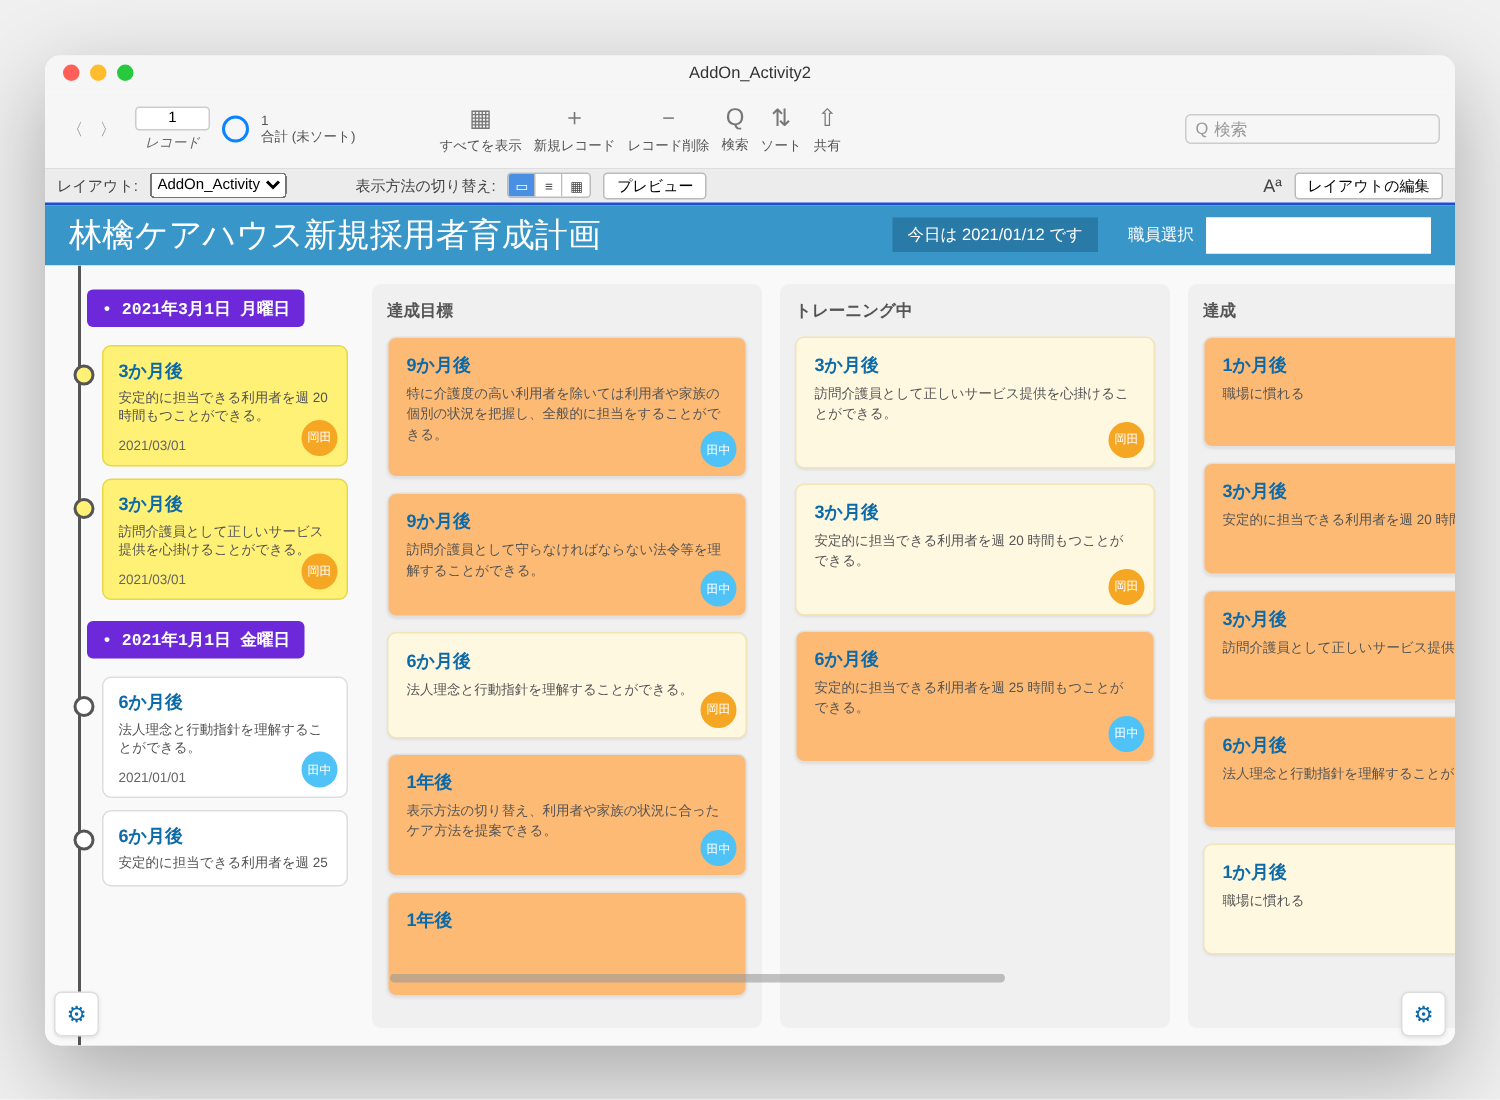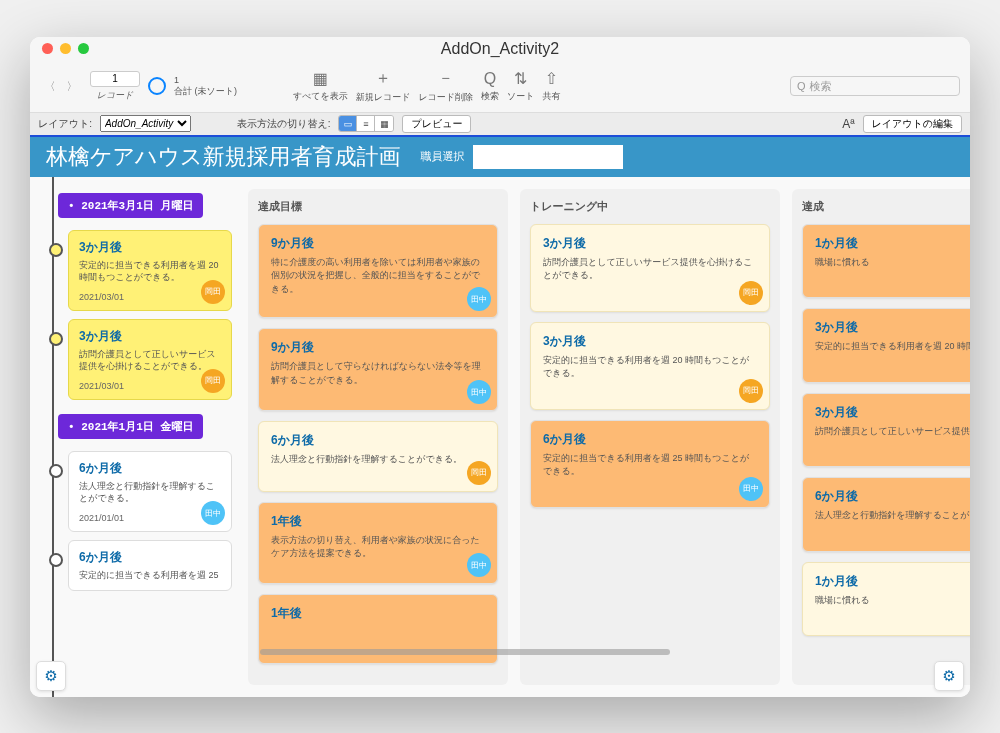--- a/index.html
+++ b/index.html
@@ -2,35 +2,35 @@
 <html><head>
 <meta charset="utf-8">
 <style>
 * { box-sizing: border-box; margin: 0; padding: 0; }
 body { font-family: -apple-system, "Hiragino Sans", sans-serif; font-size: 11px; background: #f0f0f0; display: flex; align-items: center; justify-content: center; height: 100vh; }
 .window { width: 940px; height: 660px; background: #fff; border-radius: 10px; box-shadow: 0 20px 60px rgba(0,0,0,0.3); overflow: hidden; display: flex; flex-direction: column; }
 .titlebar { height: 24px; display: flex; align-items: center; padding: 0 12px; background: #f6f6f6; position: relative; }
 .traffic { display: flex; gap: 7px; }
 .tl { width: 11px; height: 11px; border-radius: 50%; }
 .tl.r { background: #ff5f56; } .tl.y { background: #ffbd2e; } .tl.g { background: #27c93f; }
-.wintitle { position: absolute; left: 50%; transform: translateX(-50%); font-size: 16px; color: #333; }
+.wintitle { position: absolute; left: 50%; transform: translateX(-50%); font-size: 11px; color: #333; }
 .toolbar { height: 52px; background: #f6f6f6; border-bottom: 1px solid #ddd; display: flex; align-items: center; padding: 0 10px; gap: 8px; }
 .navbtns { display: flex; gap: 2px; }
 .navbtn { width: 20px; height: 18px; display: flex; align-items: center; justify-content: center; color: #888; border-radius: 3px; }
 .recbox { display: flex; flex-direction: column; align-items: center; }
 .recinput { width: 50px; height: 16px; border: 1px solid #ccc; border-radius: 3px; text-align: center; font-size: 10px; }
 .reclabel { font-size: 9px; color: #666; margin-top: 2px; font-style: italic; }
 .circ { width: 18px; height: 18px; border: 2px solid #0a84ff; border-radius: 50%; }
 .tool-item { display: flex; flex-direction: column; align-items: center; gap: 2px; color: #555; }
 .tool-item .ico { font-size: 16px; color: #777; }
 .tool-item .lbl { font-size: 9px; color: #555; }
 .spacer { flex: 1; }
 .searchbox { width: 170px; height: 20px; border: 1px solid #ccc; border-radius: 4px; padding: 0 6px; font-size: 11px; display: flex; align-items: center; gap: 4px; color: #999; }
 .layoutbar { height: 24px; background: #ececec; border-bottom: 2px solid #1d4ed8; display: flex; align-items: center; padding: 0 8px; gap: 8px; font-size: 10px; color: #444; }
-.layoutbar select { font-size: 10px; height: 17px; font-style: italic; }
+.layoutbar select { font-size: 10px; height: 17px; }
 .viewbtns { display: flex; border: 1px solid #bbb; border-radius: 3px; overflow: hidden; }
 .vb { width: 18px; height: 15px; display: flex; align-items: center; justify-content: center; font-size: 9px; border-right: 1px solid #bbb; background: #fff; }
 .vb:last-child { border-right: none; }
 .vb.active { background: #4a90e2; color: #fff; }
 .smallbtn { border: 1px solid #bbb; border-radius: 3px; padding: 1px 8px; background: #fff; font-size: 10px; }
 .header { background: #3896c8; color: #fff; height: 40px; display: flex; align-items: center; padding: 0 16px; }
 .header h1 { font-size: 22px; font-weight: normal; }
 .datebadge { background: #2a7aa8; padding: 4px 10px; font-size: 11px; margin-left: auto; }
 .staff-label { margin: 0 8px 0 20px; }
 .staff-input { width: 150px; height: 24px; border: 1px solid #fff; background: #fff; }
@@ -129,20 +129,21 @@
       <div class="vb">▦</div>
     </div>
     <button class="smallbtn">プレビュー</button>
     <div class="spacer"></div>
     <span style="font-size:12px;">Aª</span>
     <button class="smallbtn">レイアウトの編集</button>
   </div>
 
   <div class="header">
     <h1>林檎ケアハウス新規採用者育成計画</h1>
+    <div class="datebadge">今日は 2021/01/12 です</div>
     <span class="staff-label">職員選択</span>
     <input class="staff-input" style="">
   </div>
 
   <div class="content">
     <div class="timeline-col" id="timeline"><div class="datebox">• 2021年3月1日 月曜日</div><div class="tcard yellow">
           <div class="title">3か月後</div>
       <div class="desc">安定的に担当できる利用者を週 20 時間もつことができる。</div>
       <div class="date">2021/03/01</div>
       <div class="badge orange">岡田</div>

